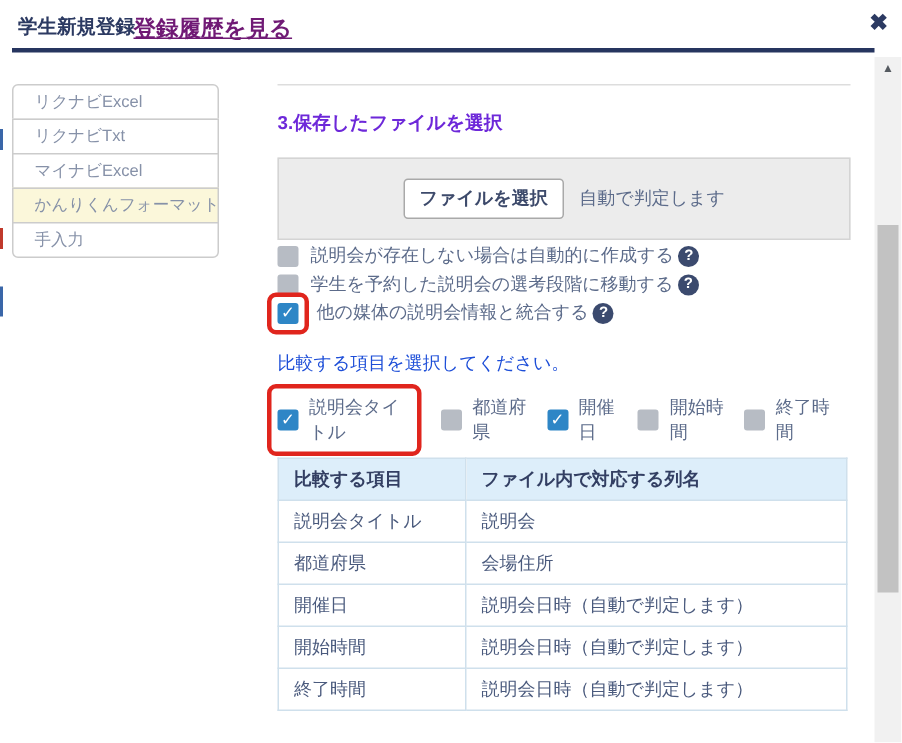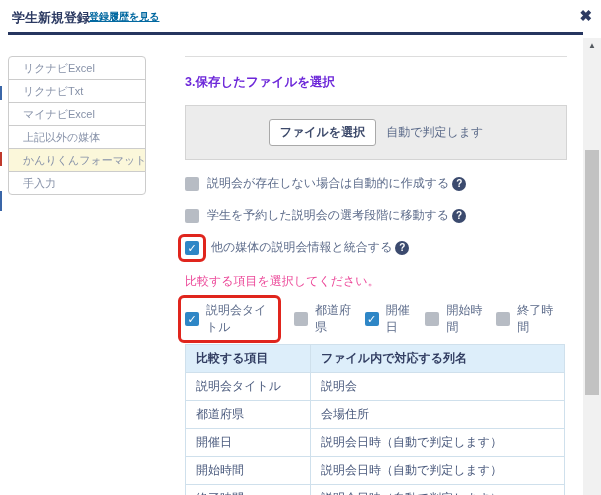--- a/index.html
+++ b/index.html
@@ -13,21 +13,21 @@
 
   
   .edge-frag { position:absolute; left:0; width:2px; }
   .frag-blue1 { top:86px; height:14px; background:#3a66a8; }
   .frag-red   { top:152px; height:14px; background:#c0392b; }
   .frag-blue2 { top:191px; height:20px; background:#3a66a8; }
 
   
   .hd { position:absolute; left:0; top:0; width:601px; height:33px; }
   .hd-title { position:absolute; left:12px; top:9px; font-size:13px; font-weight:bold; color:#2c3a62; }
-  .hd-link  { position:absolute; left:89px; top:10px; font-size:10px; font-weight:bold; color:#0369a1;
+  .hd-link  { position:absolute; left:89px; top:10px; font-size:15px; font-weight:bold; color:#701a75;
               text-decoration:underline; cursor:pointer; }
   .hd-close { position:absolute; right:9px; top:6px; font-size:15px; font-weight:bold; color:#2c3a62;
               background:none; border:none; cursor:pointer; line-height:20px; }
   .hd-rule { position:absolute; left:8px; top:32px; width:575px; height:3px; background:#26355f; }
 
   
   .sidebar { position:absolute; left:8px; top:56px; width:138px; }
   .side-item {
     width:138px; height:24px; line-height:22px; background:#fff;
     border:1px solid #cccccc; margin-top:-1px; padding:0 14px;
@@ -48,21 +48,21 @@
     display:flex; align-items:center; justify-content:center; gap:10px;
   }
   .file-btn {
     background:#ffffff; border:1px solid #a9a9a9; border-radius:3px; padding:4px 10px;
     font-size:12px; font-weight:bold; color:#3d4a6b; cursor:pointer;
     font-family:"Liberation Sans","DejaVu Sans",sans-serif;
   }
   .file-status { font-size:12px; color:#5c6b8a; }
 
   
-  .opt-row { margin-top:15px; display:flex; align-items:center; font-size:12px; color:#5c6b8a; }
+  .opt-row { margin-top:2px; display:flex; align-items:center; font-size:12px; color:#5c6b8a; }
   .cb {
     width:14px; height:14px; border-radius:2px; display:inline-flex; align-items:center;
     justify-content:center; flex:0 0 14px; cursor:pointer;
   }
   .cb.unchecked { background:#b7bcc4; }
   .cb.checked { background:#2e86c6; color:#ffffff; font-size:11px; font-weight:bold; line-height:14px; }
   .opt-label { margin-left:8px; }
   .help {
     display:inline-flex; width:14px; height:14px; border-radius:50%; background:#3b4a6e;
     color:#ffffff; font-size:10px; font-weight:bold; align-items:center; justify-content:center;
@@ -70,21 +70,21 @@
   }
 
   
   .ann {
     display:inline-flex; align-items:center; border:3px solid #e0251d; border-radius:6px;
     padding:4px; margin:-7px 0 -7px -7px; position:relative; z-index:2;
   }
   .ann-cb-only { margin-right:-3px; }
   .ann .opt-label { margin-left:7px; }
 
-  .compare-prompt { margin-top:17px; font-size:12px; color:#ec4899; }
+  .compare-prompt { margin-top:17px; font-size:12px; color:#1d4ed8; }
   .compare-row { margin-top:12px; display:flex; align-items:center; flex-wrap:nowrap; font-size:12px; color:#5c6b8a; }
   .compare-item { display:inline-flex; align-items:center; margin-right:13px; }
   .compare-item .opt-label { margin-left:7px; }
 
   
   table.map { margin-top:8px; border-collapse:collapse; width:380px; table-layout:fixed; }
   table.map th, table.map td {
     border:1px solid #cfe0ec; font-size:12px; text-align:left; padding:5px 10px; height:23px;
     white-space:nowrap; overflow:hidden;
   }
@@ -110,21 +110,20 @@
     <span class="hd-title">学生新規登録</span>
     <a class="hd-link">登録履歴を見る</a>
     <button class="hd-close">✖</button>
     <div class="hd-rule"></div>
   </div>
 
   <div class="sidebar">
     <div class="side-item">リクナビExcel</div>
     <div class="side-item">リクナビTxt</div>
     <div class="side-item">マイナビExcel</div>
-    <div class="side-item">上記以外の媒体</div>
     <div class="side-item active">かんりくんフォーマットのExcel</div>
     <div class="side-item">手入力</div>
   </div>
 
   <div class="content">
     <hr class="rule rule-top">
 
     <div class="sec-title">3.保存したファイルを選択</div>
 
     <div class="filebox">

